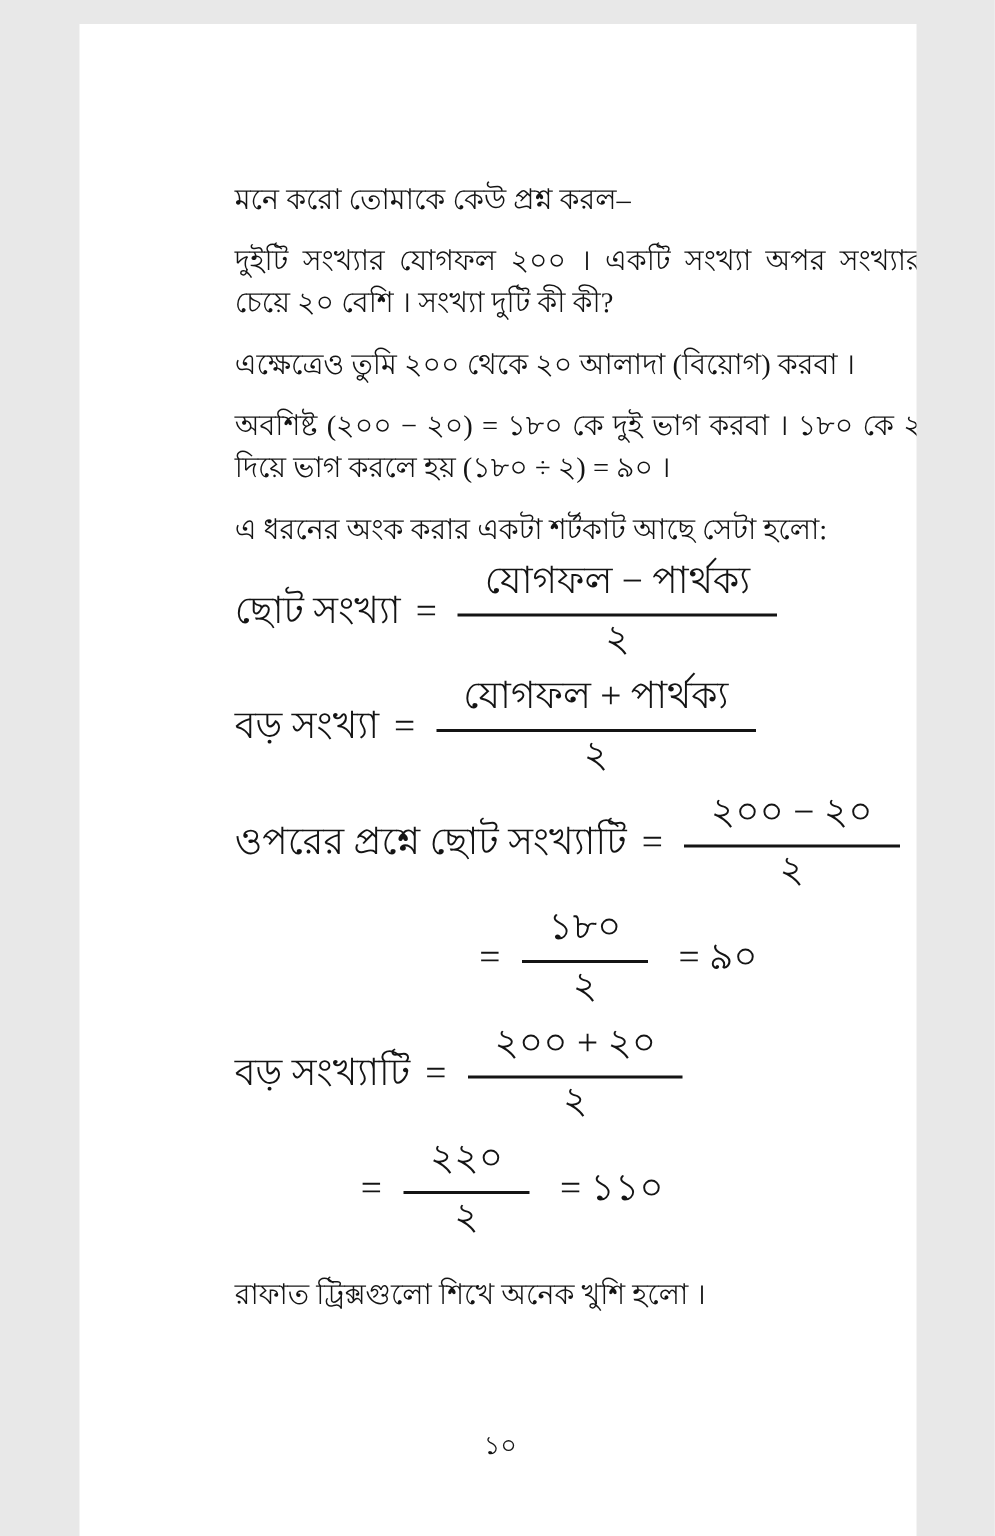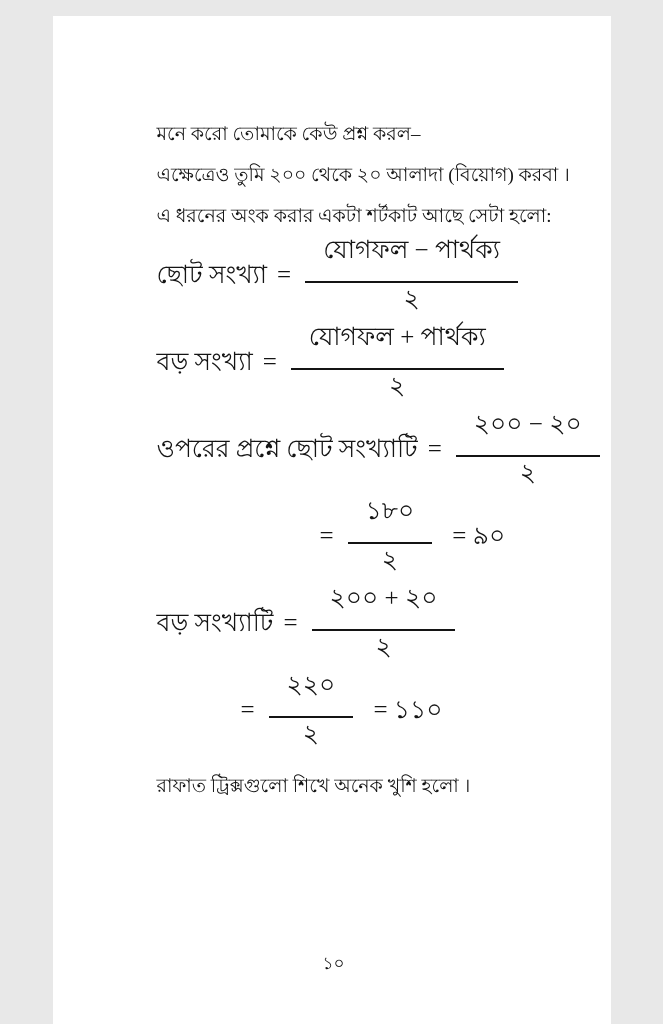--- a/index.html
+++ b/index.html
@@ -42,21 +42,21 @@
   }
   .eq-label { margin-right: 10px; }
   .eq-sign  { margin-right: 14px; }
   .eq-result { margin-left: 20px; font-family: Liberation Serif, serif; }
   .frac {
     display: inline-flex;
     flex-direction: column;
     align-items: center;
   }
   .frac .num {
-    padding: 0 18px 19px 18px;
+    padding: 0 18px 9px 18px;
     border-bottom: 2px solid #141414;
     text-align: center;
   }
   .frac .den {
     padding-top: 4px;
     text-align: center;
   }
   .eq-indent-180 { margin-left: 163px; }
   .eq-indent-220 { margin-left: 84px; }
   .eq-last { margin-bottom: 26px; }
@@ -71,21 +71,23 @@
     color: #141414;
   }
 </style>
 </head>
 <body>
 
 <div class="page">
   <div class="content">
 
     <p class="para">মনে করো তোমাকে কেউ প্রশ্ন করল–</p>
+    <p class="para">দুইটি সংখ্যার যোগফল ২০০ । একটি সংখ্যা অপর সংখ্যার চেয়ে ২০ বেশি । সংখ্যা দুটি কী কী?</p>
     <p class="para">এক্ষেত্রেও তুমি ২০০ থেকে ২০ আলাদা (বিয়োগ) করবা ।</p>
+    <p class="para">অবশিষ্ট (২০০ − ২০) = ১৮০ কে দুই ভাগ করবা । ১৮০ কে ২ দিয়ে ভাগ করলে হয় (১৮০ ÷ ২) = ৯০ ।</p>
     <p class="para shortcut-intro">এ ধরনের অংক করার একটা শর্টকাট আছে সেটা হলো:</p>
 
     <div class="equation">
       <span class="eq-label">ছোট সংখ্যা</span>
       <span class="eq-sign">=</span>
       <span class="frac">
         <span class="num">যোগফল − পার্থক্য</span>
         <span class="den">২</span>
       </span>
 

